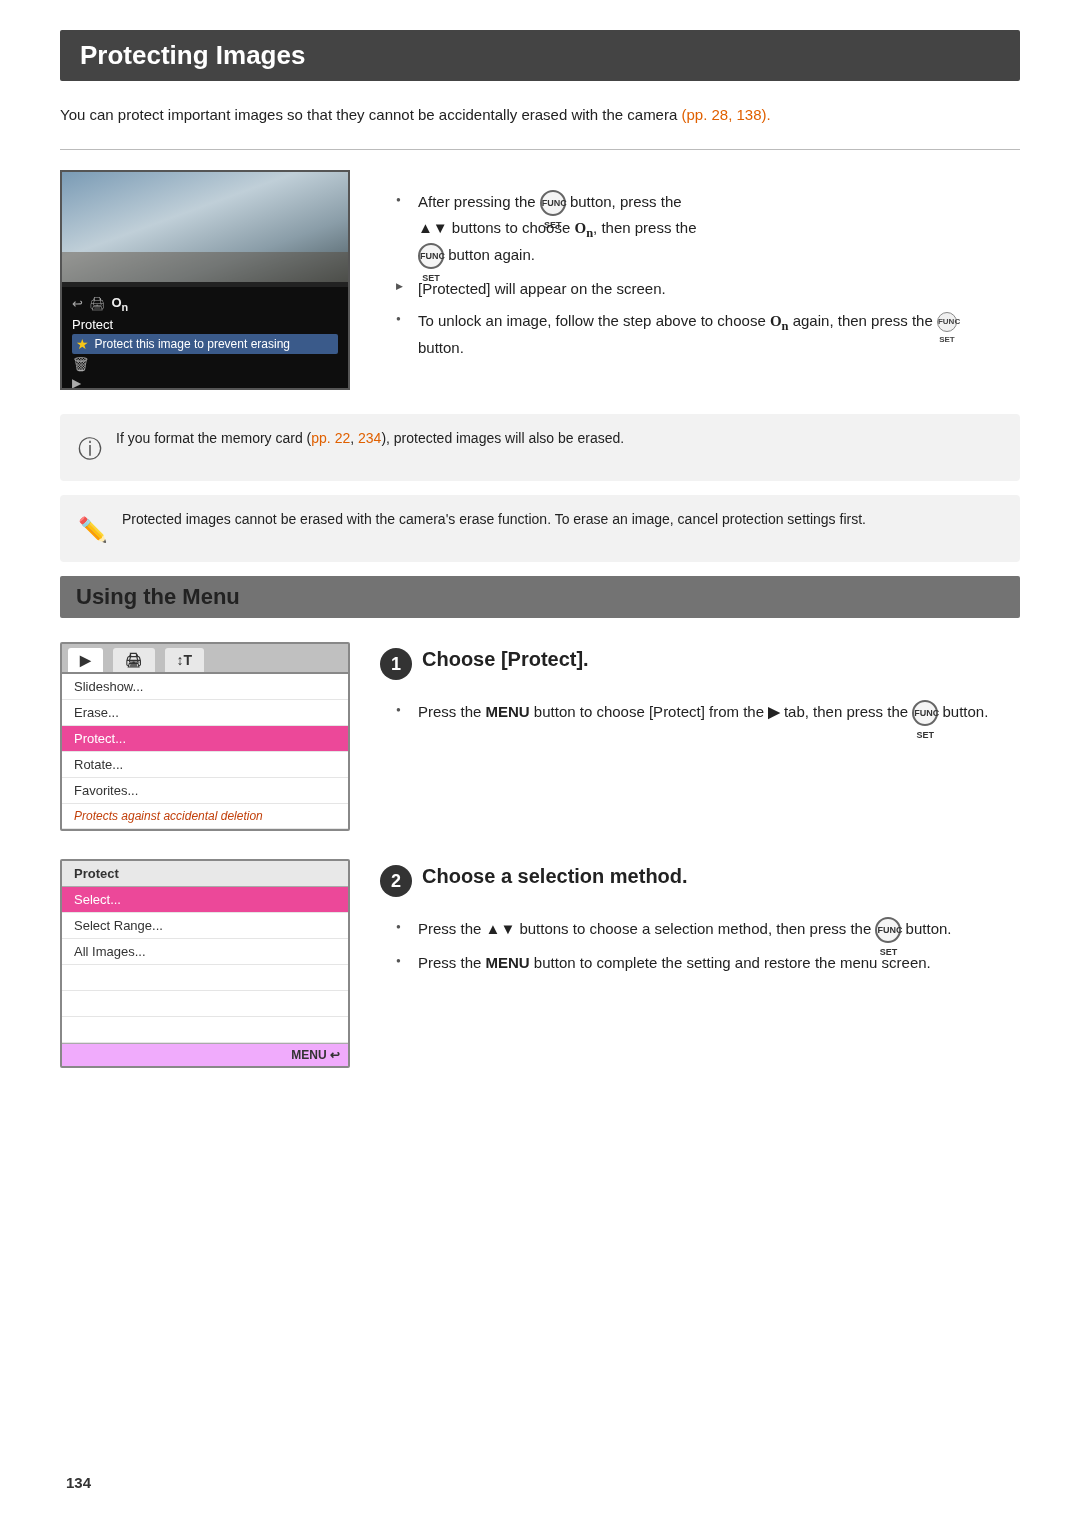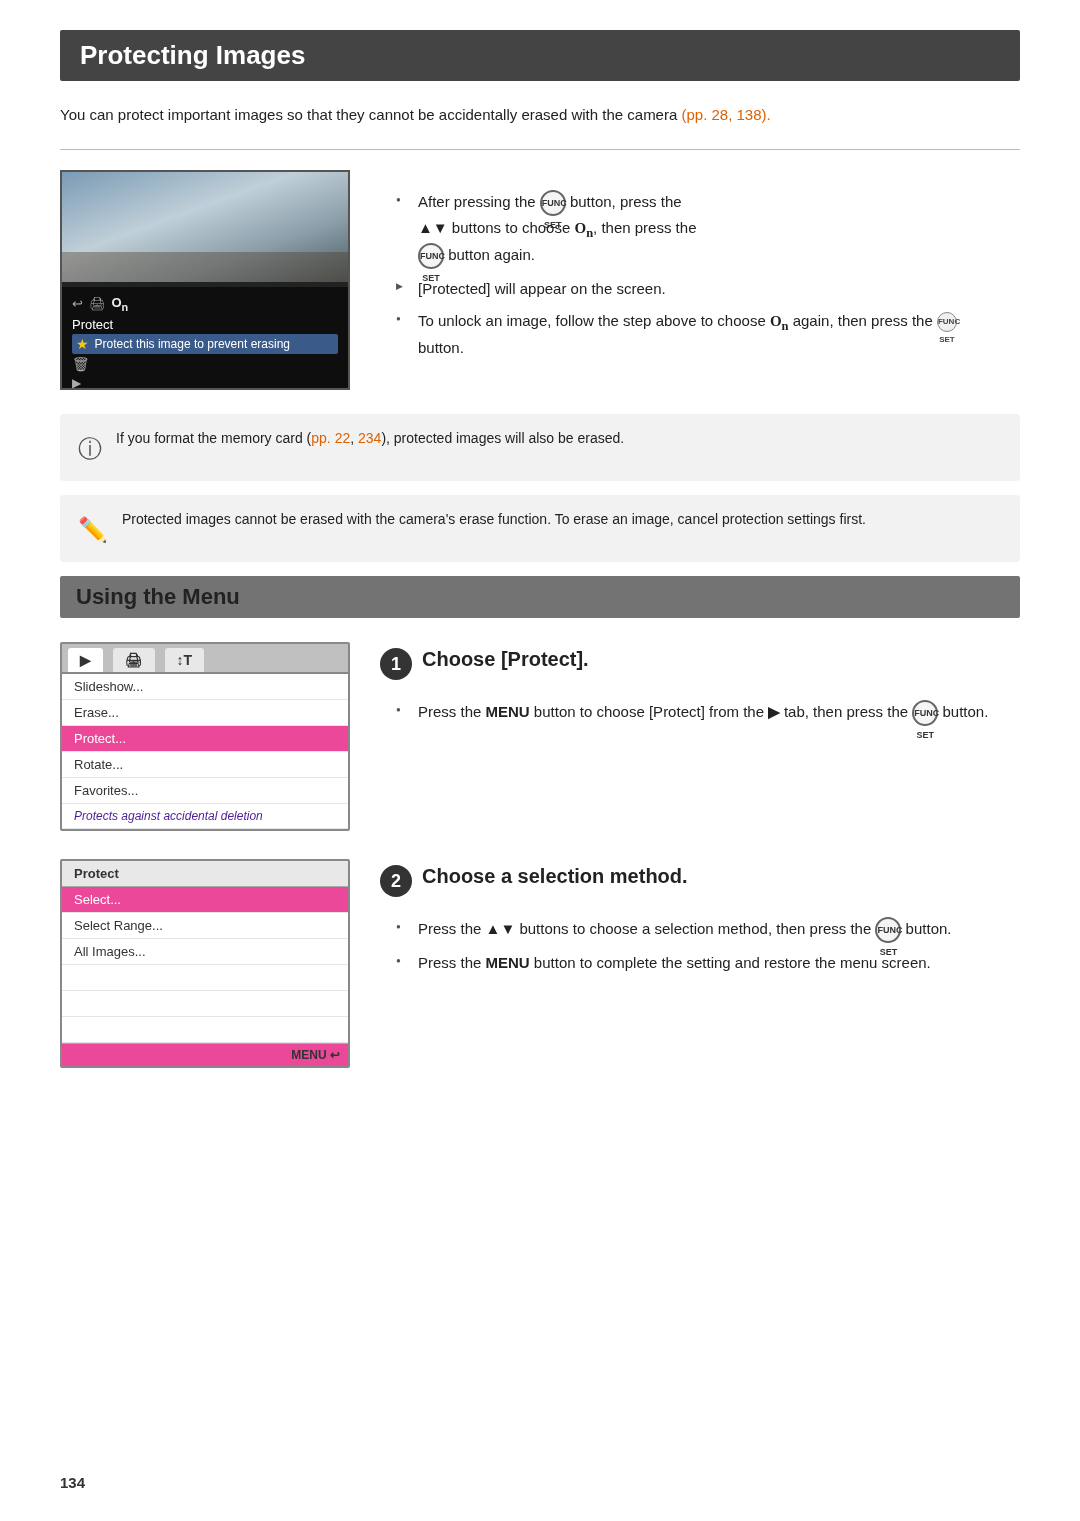--- a/index.html
+++ b/index.html
@@ -290,26 +290,26 @@
       padding: 5px 12px;
       color: #333;
       font-size: 13px;
       border-bottom: 1px solid #e5e5e5;
     }
     .menu-item-row.highlighted {
       background: #ec4899;
       color: #fff;
     }
     .menu-item-row.desc {
-      color: #4c1d95;
+      color: #c2410c;
       font-size: 12px;
       font-style: italic;
     }
     .menu-bottom-bar {
-      background: #ec4899;
+      background: #f0abfc;
       display: flex;
       justify-content: flex-end;
       padding: 4px 8px;
       font-size: 12px;
       font-weight: bold;
       color: #333;
       border-top: 1px solid #aaa;
     }
 
     
@@ -326,21 +326,21 @@
       font-size: 13px;
       font-weight: bold;
       color: #333;
       border-bottom: 1px solid #aaa;
     }
 
     
     .page-number {
       position: absolute;
       bottom: 30px;
-      left: 60px;
+      left: 66px;
       font-size: 15px;
       font-weight: bold;
       color: #333;
     }
     .bold-text { font-weight: bold; }
   </style>
 </head>
 <body>
 
 <div class="page">

